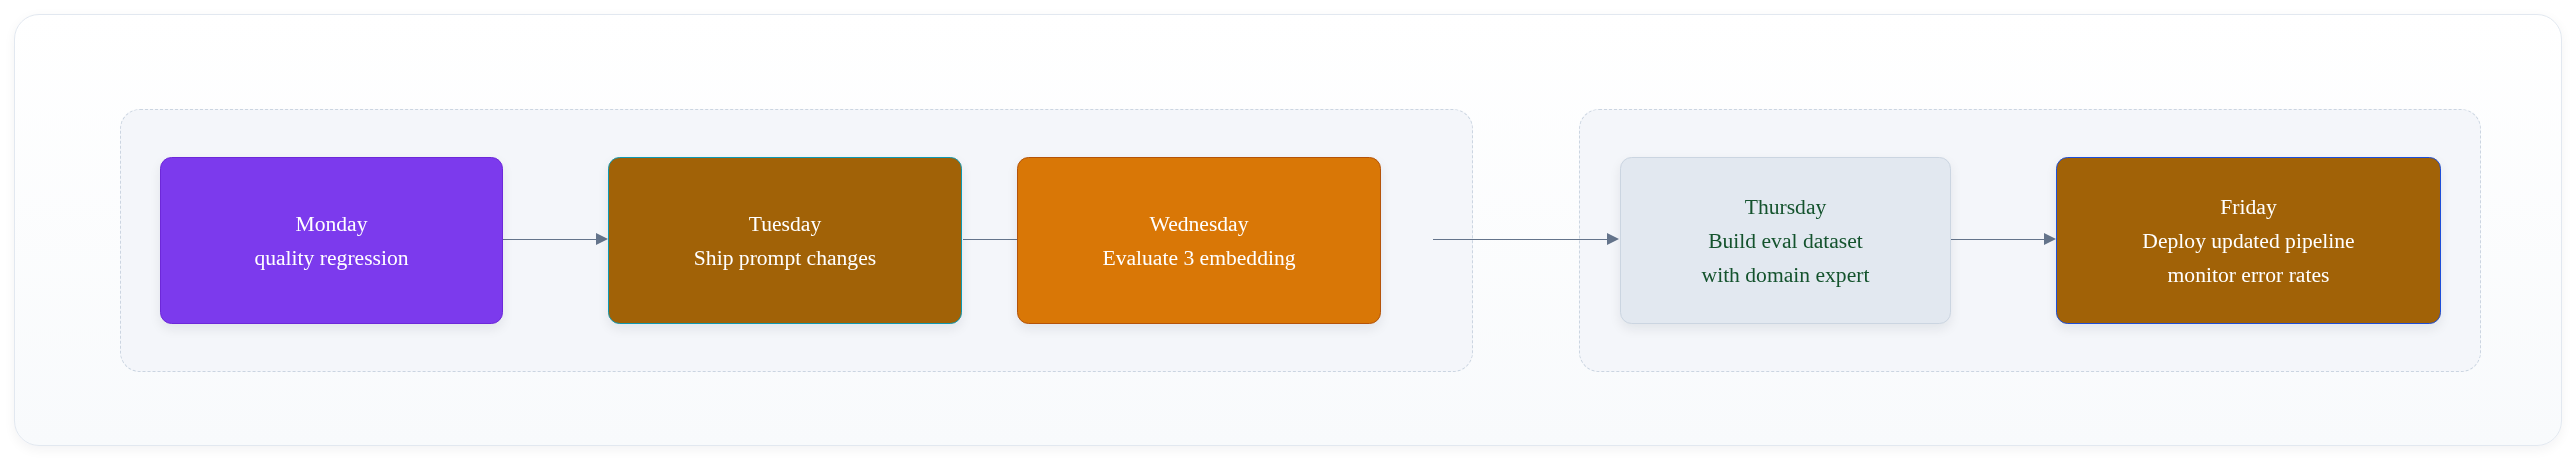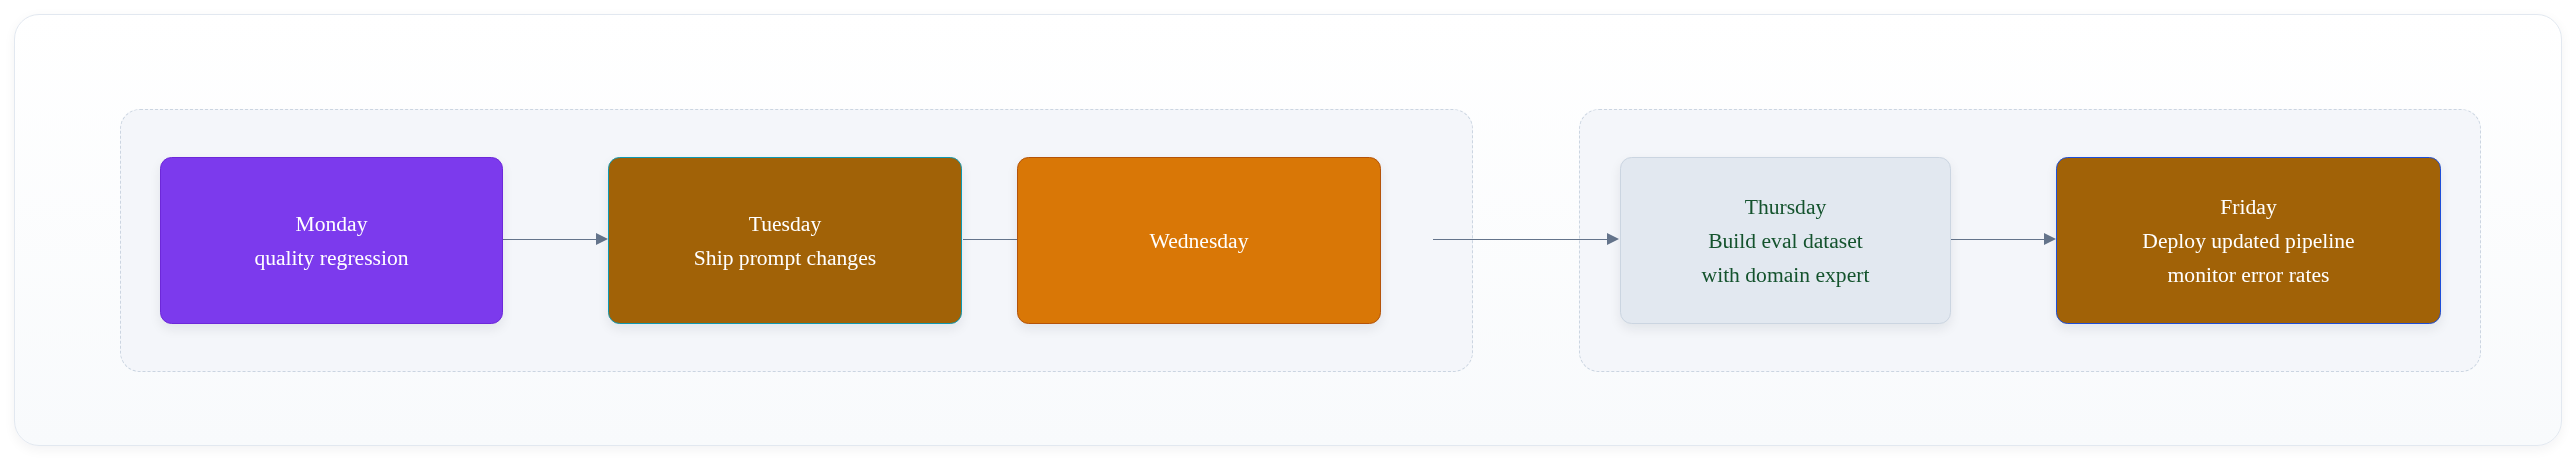--- a/index.html
+++ b/index.html
@@ -109,20 +109,21 @@
     <span>quality regression</span>
   </div>
 
   <div class="node" style="left:608px; width:354px; background:#a16207; border-color:#0e98b1; color:#ffffff;">
     <span>Tuesday</span>
     <span>Ship prompt changes</span>
   </div>
 
   <div class="node" style="left:1017px; width:364px; background:#d97706; border-color:#b45309; color:#ffffff;">
     <span>Wednesday</span>
+    <span>Evaluate 3 embedding</span>
   </div>
 
   <div class="node" style="left:1620px; width:331px; background:#e2e8f0; border-color:#cbd5e1; color:#14532d;">
     <span>Thursday</span>
     <span>Build eval dataset</span>
     <span>with domain expert</span>
   </div>
 
   <div class="node" style="left:2056px; width:385px; background:#a16207; border-color:#1d4ed8; color:#ffffff;">
     <span>Friday</span>

